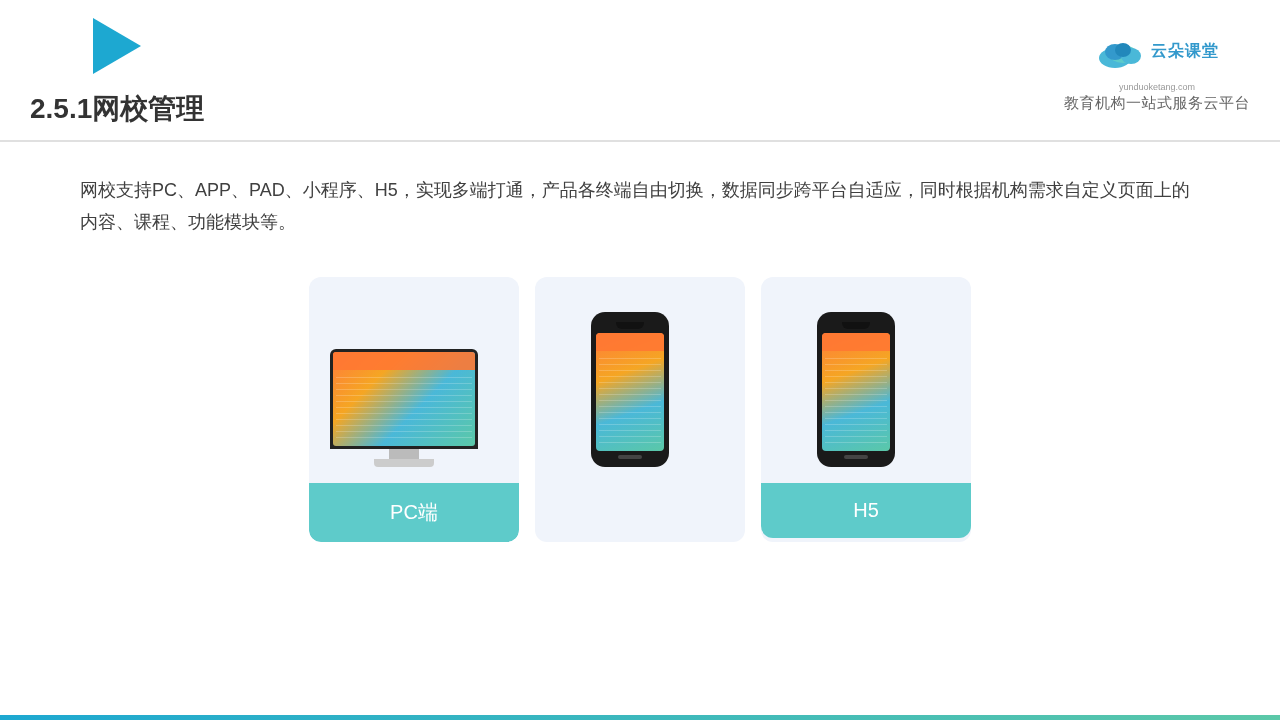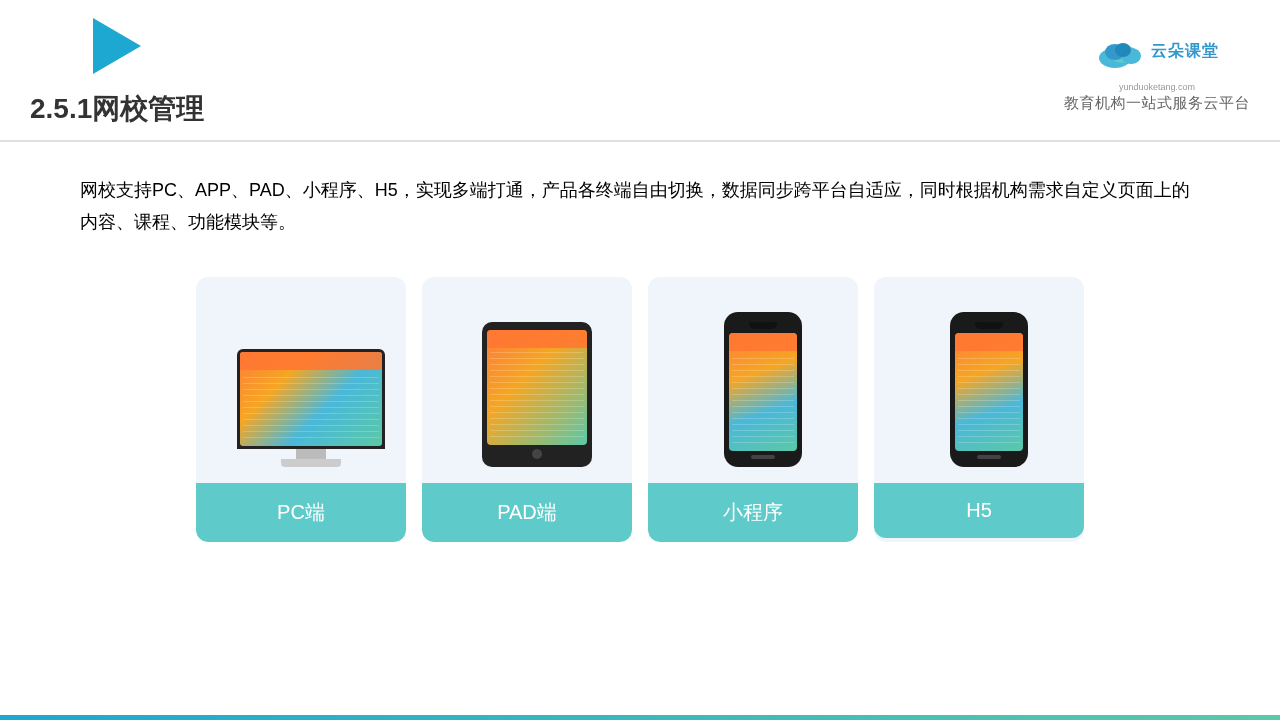--- a/index.html
+++ b/index.html
@@ -70,39 +70,39 @@
       color: #999;
       margin-top: 12px;
     }
 
     
     .desc-section {
       padding: 32px 80px 10px 80px;
     }
     .desc-text {
       font-size: 18px;
-      color: #000000;
+      color: #404040;
       line-height: 1.8;
     }
 
     
     .cards-section {
       display: flex;
       justify-content: center;
       gap: 16px;
       padding: 28px 50px 0 50px;
     }
 
     .device-card {
       background: #f0f4fb;
       border-radius: 12px;
       width: 210px;
       display: flex;
       flex-direction: column;
-      align-items: flex-end;
+      align-items: flex-start;
       padding: 20px 10px 0 10px;
       overflow: hidden;
     }
 
     .device-mockup {
       width: 170px;
       height: 170px;
       display: flex;
       align-items: flex-end;
       justify-content: center;
@@ -304,47 +304,31 @@
         <div class="pc-base"></div>
         <div class="pc-stand"></div>
       </div>
     </div>
     <div class="card-label">
       <span>PC端</span>
     </div>
   </div>
 
 
-  <div class="device-card">
-    <div class="device-mockup">
-      <div class="tablet-outer">
-        <div class="tablet-screen">
-          <div class="screen-detail"></div>
-        </div>
-        <div class="tablet-home"></div>
-      </div>
-    </div>
-    <div class="card-label">
-      <span>PAD端</span>
-    </div>
-  </div>
 
   <div class="device-card">
     <div class="device-mockup">
       <div class="phone-outer">
         <div class="phone-notch"></div>
         <div class="phone-screen">
           <div class="screen-detail"></div>
         </div>
         <div class="phone-home-bar"></div>
       </div>
     </div>
-    <div class="card-label">
-      <span>小程序</span>
-    </div>
   </div>
 
   <div class="device-card">
     <div class="device-mockup">
       <div class="phone-outer">
         <div class="phone-notch"></div>
         <div class="phone-screen">
           <div class="screen-detail"></div>
         </div>
         <div class="phone-home-bar"></div>

